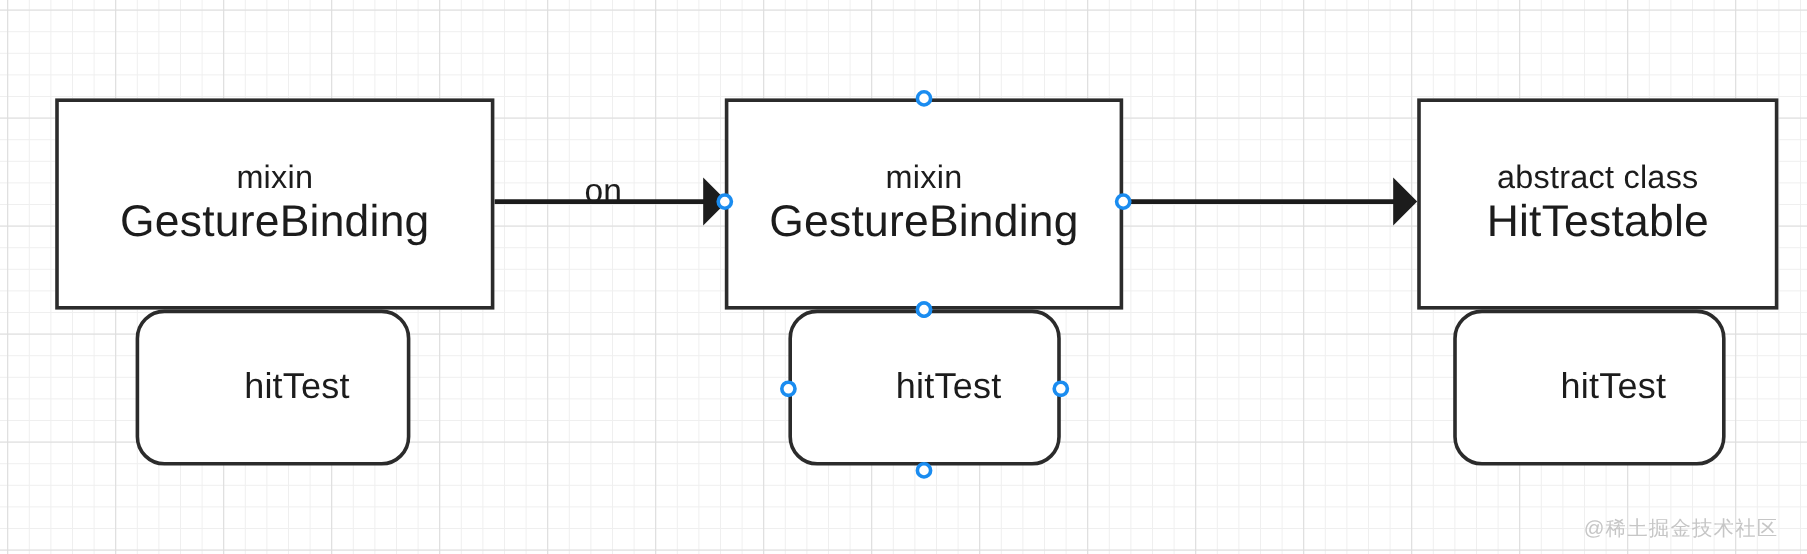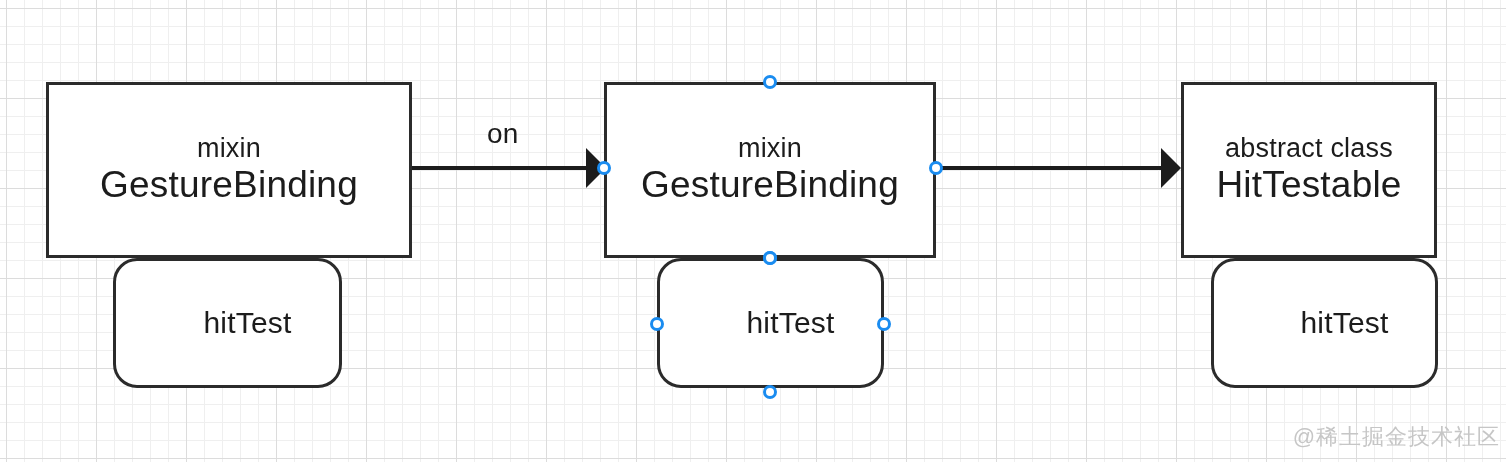--- a/index.html
+++ b/index.html
@@ -65,21 +65,21 @@
     font-size: 30px;
     line-height: 1.16;
     letter-spacing: 0.2px;
     white-space: nowrap;
     margin-left: 40px;
   }
 
   
   #node-renderer-binding { left: 46px;   top: 82px; width: 366px; height: 176px; }
   #node-gesture-binding  { left: 604px;  top: 82px; width: 332px; height: 176px; }
-  #node-hit-testable     { left: 1181px; top: 82px; width: 256px; height: 176px; }
+  #node-hit-testable     { left: 1181px; top: 82px; width: 301px; height: 176px; }
 
   
   #node-hittest-renderer { left: 113px;  top: 258px; width: 229px; height: 130px; }
   #node-hittest-gesture  { left: 657px;  top: 258px; width: 227px; height: 130px; }
   #node-hittest-testable { left: 1211px; top: 258px; width: 227px; height: 130px; }
 
   
   .edge-svg {
     position: absolute;
     left: 0;
@@ -95,20 +95,21 @@
     fill: none;
   }
   .edge-head { fill: #1c1c1c; }
 
   .edge-label {
     position: absolute;
     font-size: 28px;
     color: #1c1c1c;
     white-space: nowrap;
     letter-spacing: 0.2px;
+    margin-top: 25px;
   }
   #edge-label-on         { left: 487px; top: 118px; }
   #edge-label-implements { left: 962px; top: 110px; }
 
   
   .handle {
     position: absolute;
     width: 14px;
     height: 14px;
     box-sizing: border-box;
@@ -126,23 +127,23 @@
 
   
   #handle-ht-top    { left: 763px; top: 251px; }
   #handle-ht-bottom { left: 763px; top: 385px; }
   #handle-ht-left   { left: 650px; top: 317px; }
   #handle-ht-right  { left: 877px; top: 317px; }
 
   
   #watermark {
     position: absolute;
-    right: 6px;
+    right: 24px;
     bottom: 10px;
-    font-size: 22px;
+    font-size: 17px;
     color: #c6c6c6;
     letter-spacing: 1px;
     white-space: nowrap;
     user-select: none;
   }
 </style>
 </head>
 <body>
 
 <div id="diagram-canvas">

